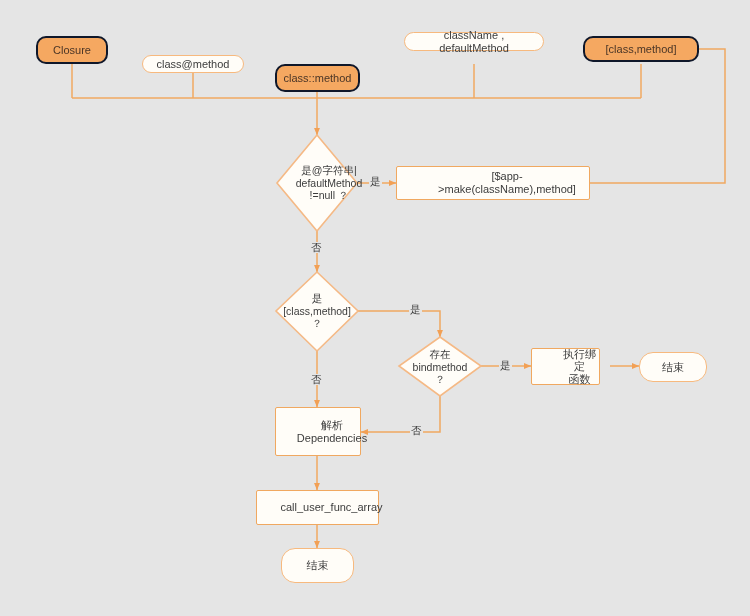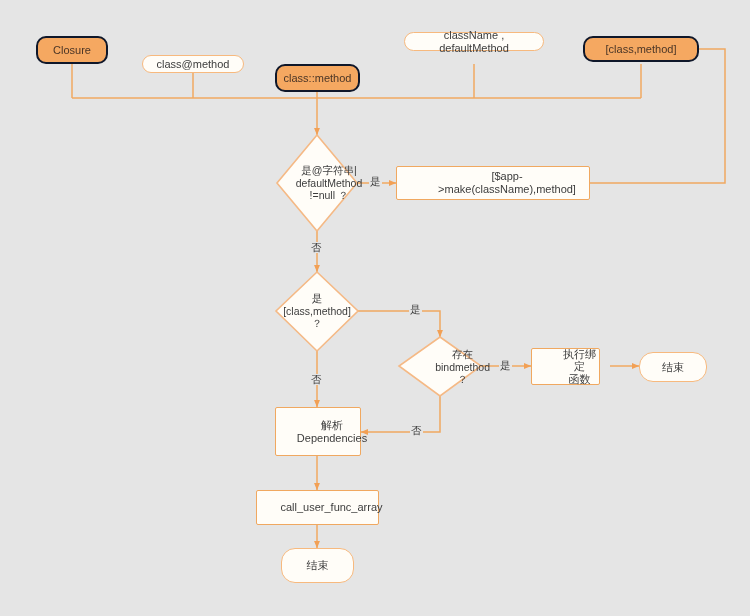--- a/index.html
+++ b/index.html
@@ -155,21 +155,21 @@
 defaultMethod
 !=null ？</span>
   </div>
 
   <div class="n-diamond-label" style="left:266px; top:286px; width:102px; height:50px;">
     <span>是
 [class,method]
 ？</span>
   </div>
 
-  <div class="n-diamond-label" style="left:390px; top:344px; width:100px; height:46px;justify-content:flex-end;">
+  <div class="n-diamond-label" style="left:390px; top:344px; width:100px; height:46px;">
     <span>存在
 bindmethod
 ？</span>
   </div>
 
   <div class="node n-proc" style="left:396px; top:166px; width:194px; height:34px;">
     <span>[$app-&gt;make(className),method]</span>
   </div>
 
   <div class="node n-proc" style="left:531px; top:348px; width:69px; height:37px;">

